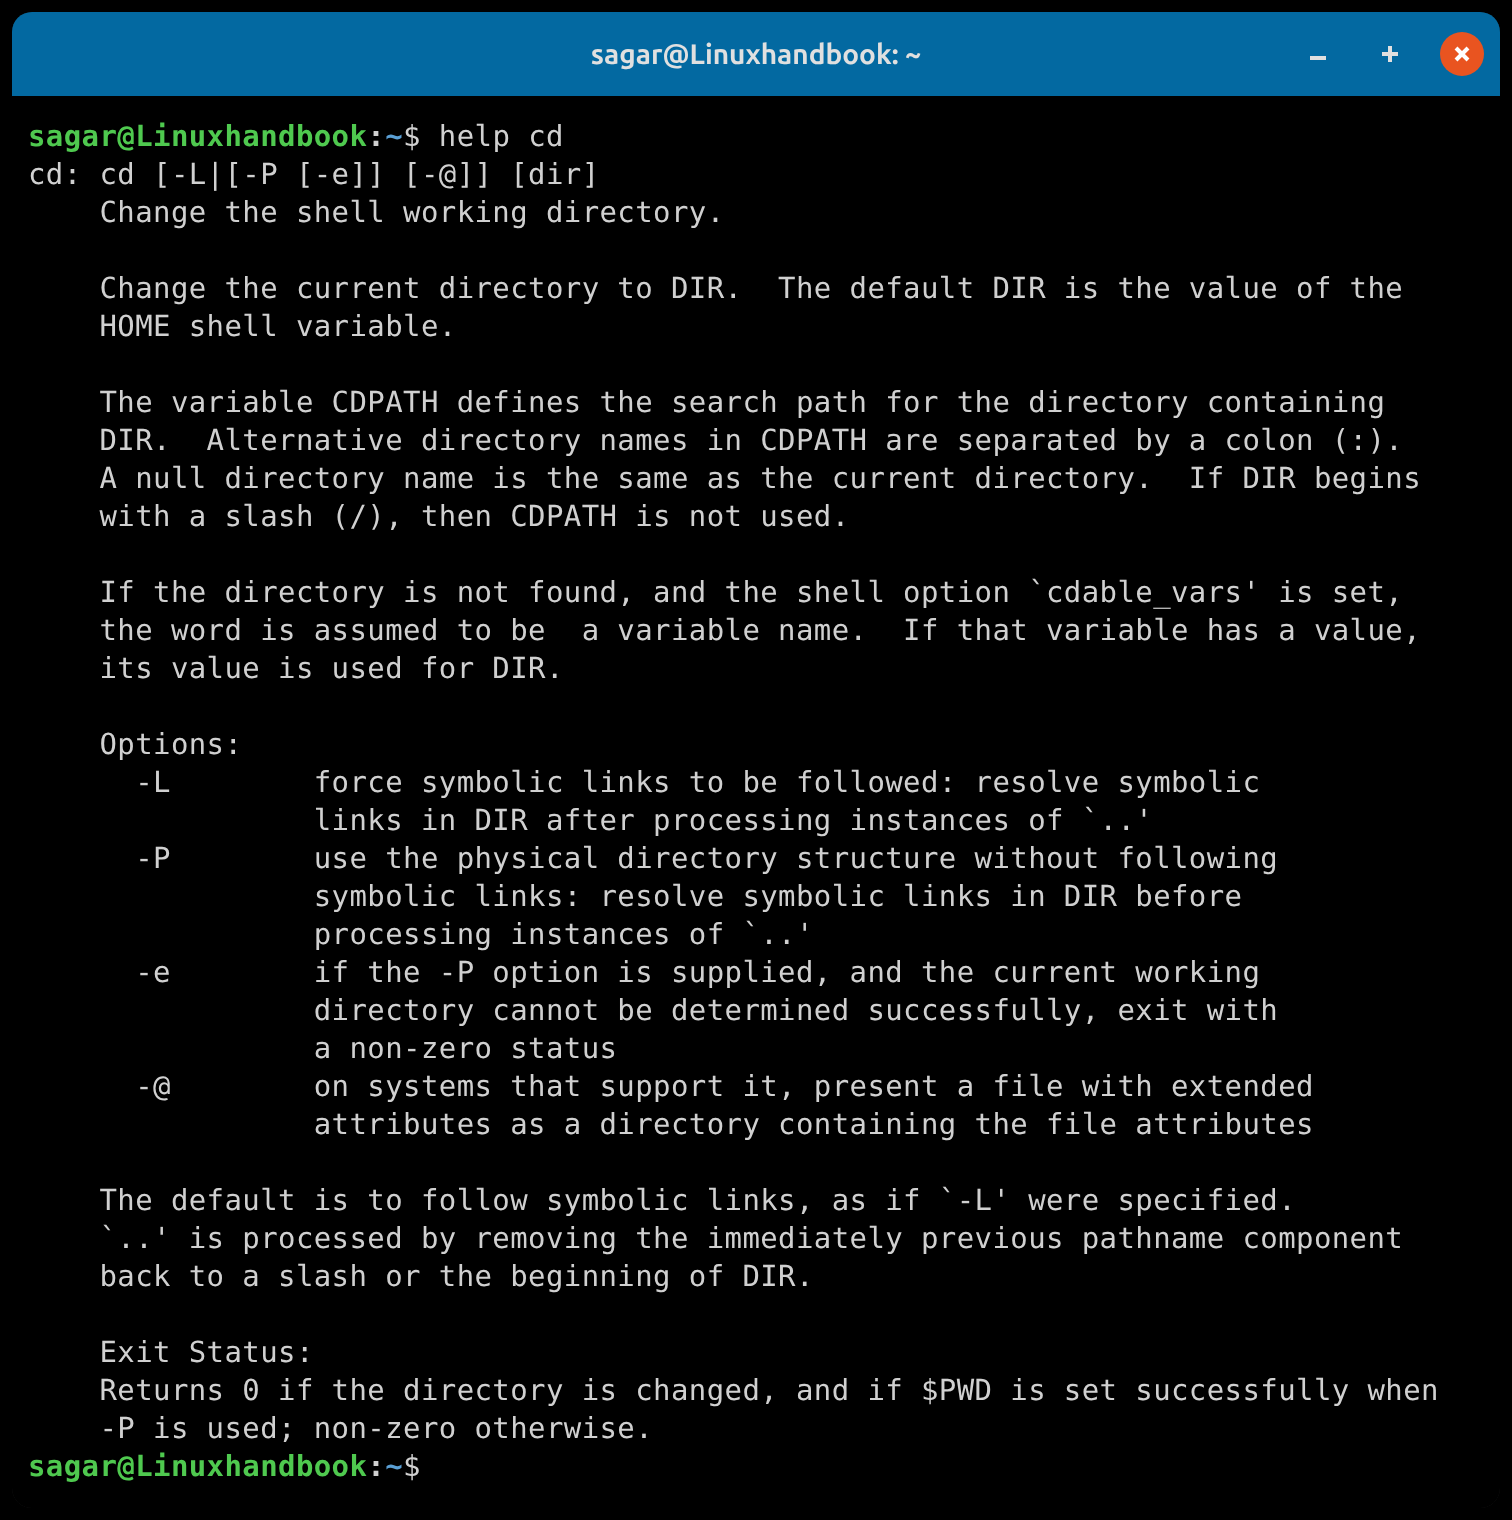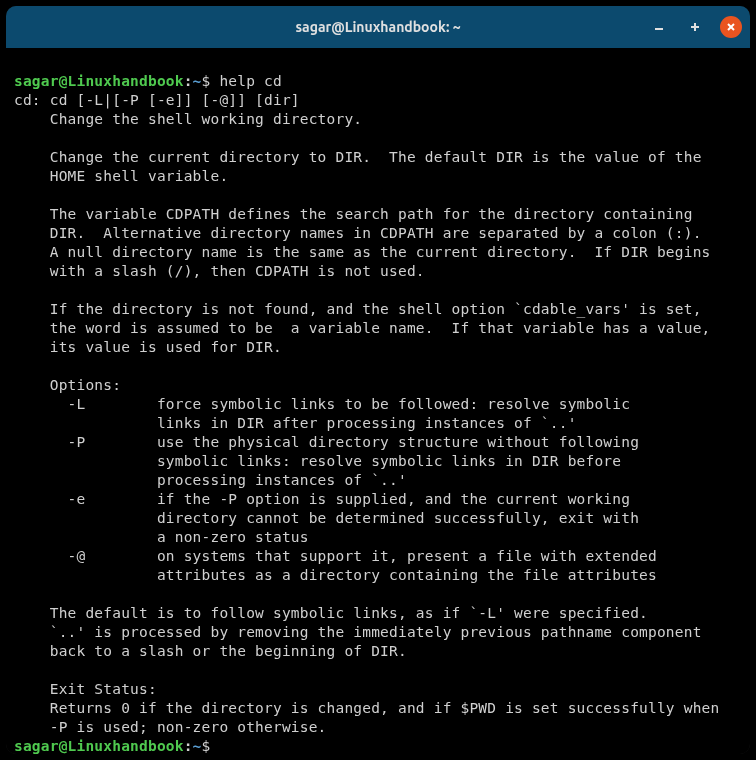--- a/index.html
+++ b/index.html
@@ -19,21 +19,21 @@
       height: 748px;
       margin: 6px;
       background: #1a1a1a;
       border-radius: 10px;
       overflow: hidden;
       display: flex;
       flex-direction: column;
     }
     .titlebar {
       height: 42px;
-      background: #0c4a6e;
+      background: #0369a1;
       display: flex;
       align-items: center;
       justify-content: space-between;
       padding: 16px 8px;
       position: relative;
     }
     .title {
       position: absolute;
       left: 50%;
       transform: translateX(-50%);
@@ -67,21 +67,21 @@
       background: #e95420;
       color: #fff;
     }
     .ctrl-close svg, .ctrl-min svg, .ctrl-max svg {
       width: 12px;
       height: 12px;
     }
     .terminal {
       flex: 1;
       background: #000;
-      padding: 24px 8px;
+      padding: 12px 8px;
       font-size: 14.5px;
       line-height: 19px;
       color: #d0d0d0;
       white-space: pre;
       overflow: hidden;
       font-family: 'DejaVu Sans Mono', 'Liberation Mono', 'Consolas', monospace;
       letter-spacing: 0.2px;
     }
     .prompt-user { color: #4fc94f; font-weight: bold; }
     .prompt-colon { color: #d0d0d0; font-weight: bold; }

